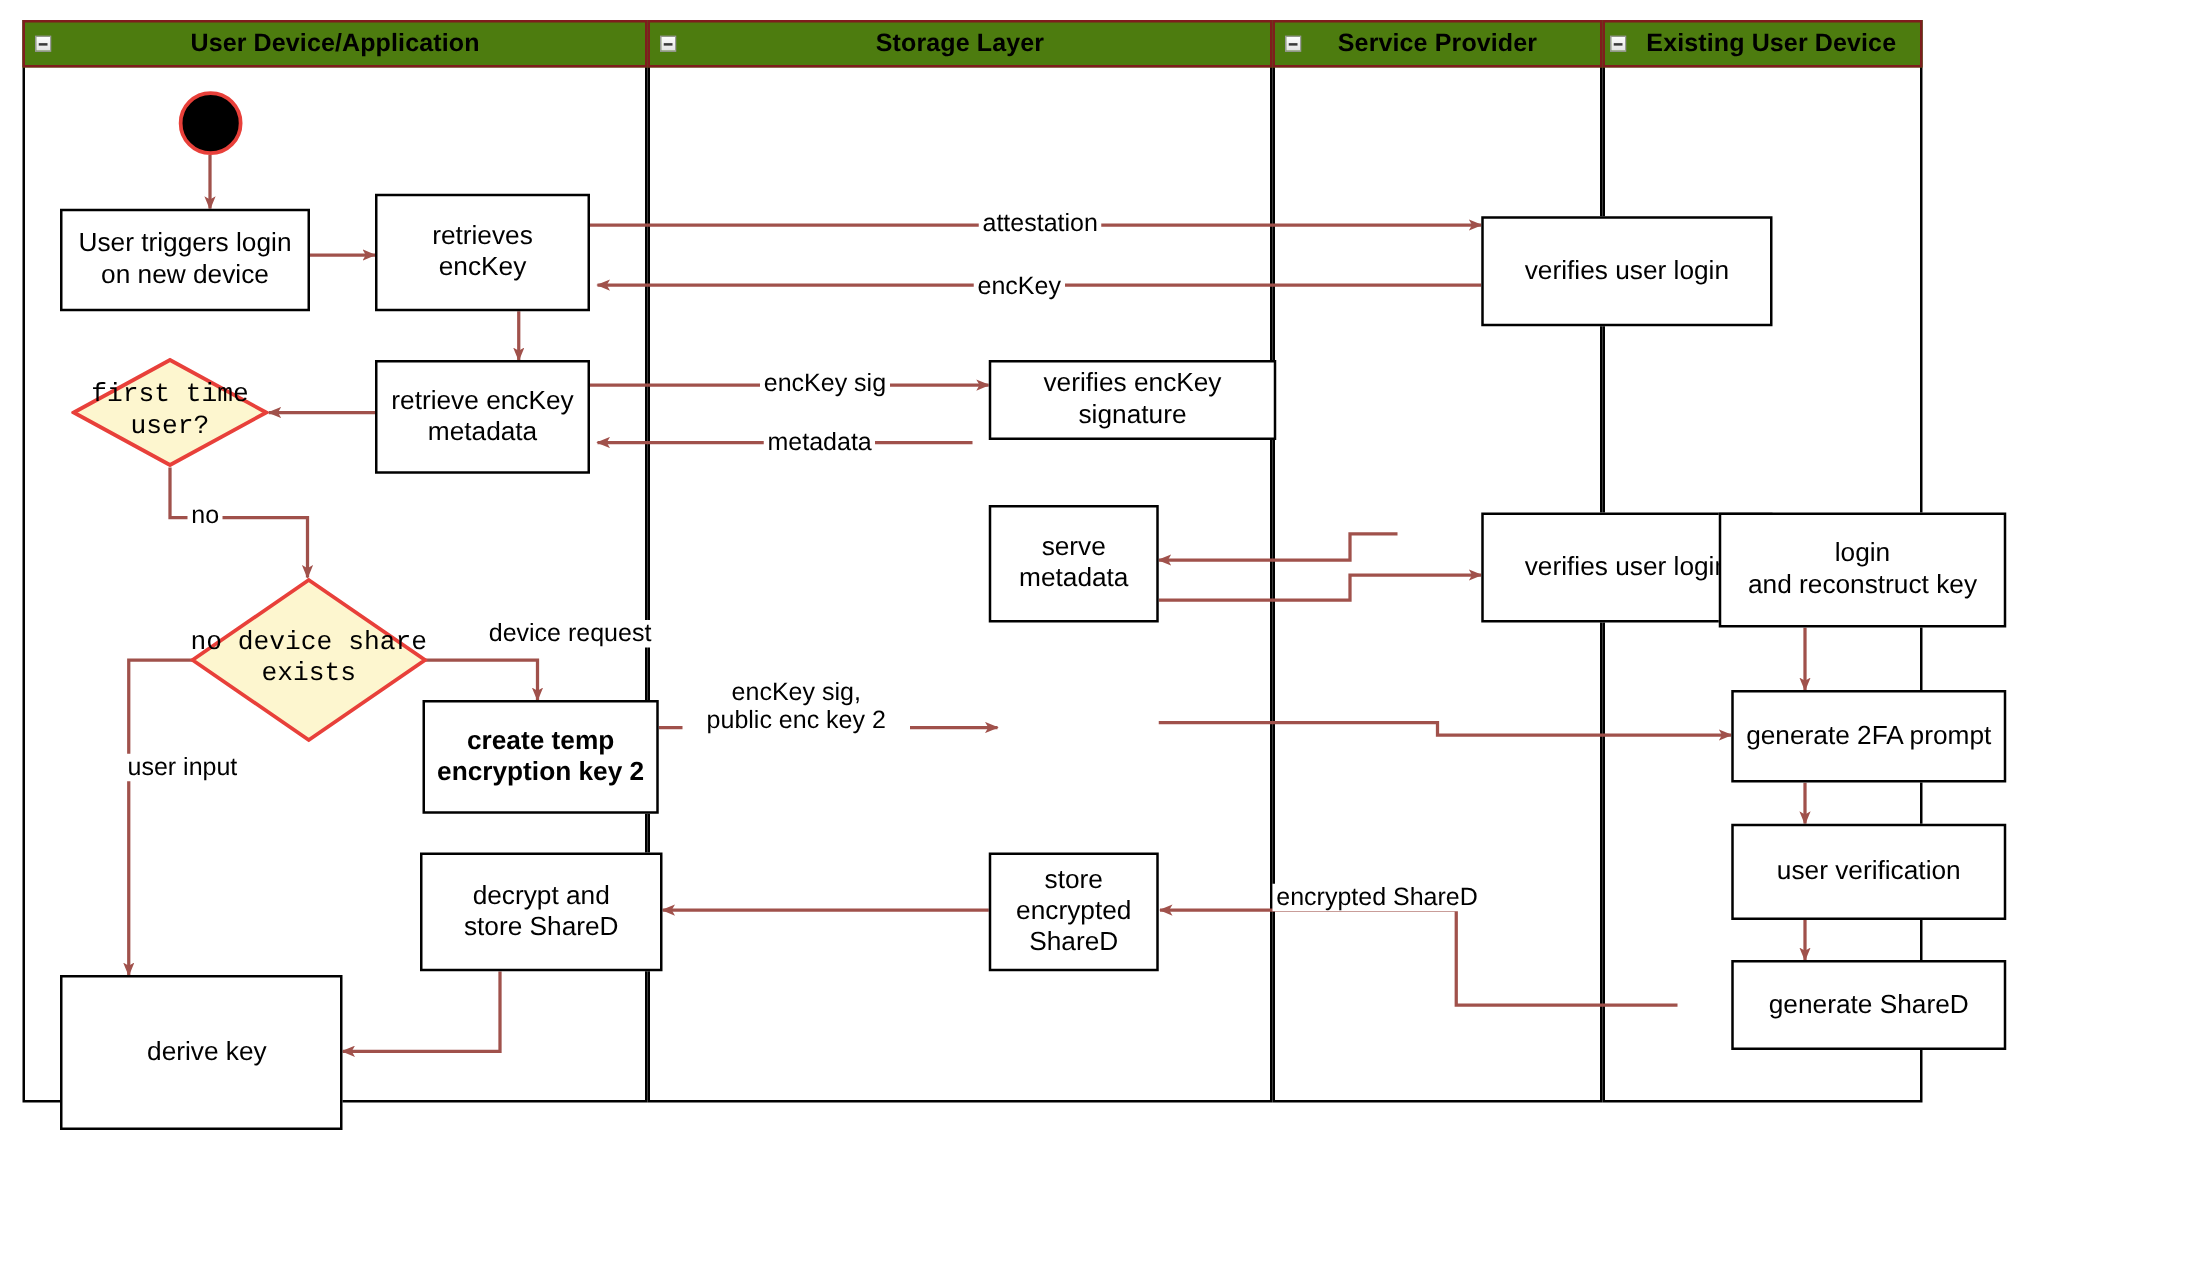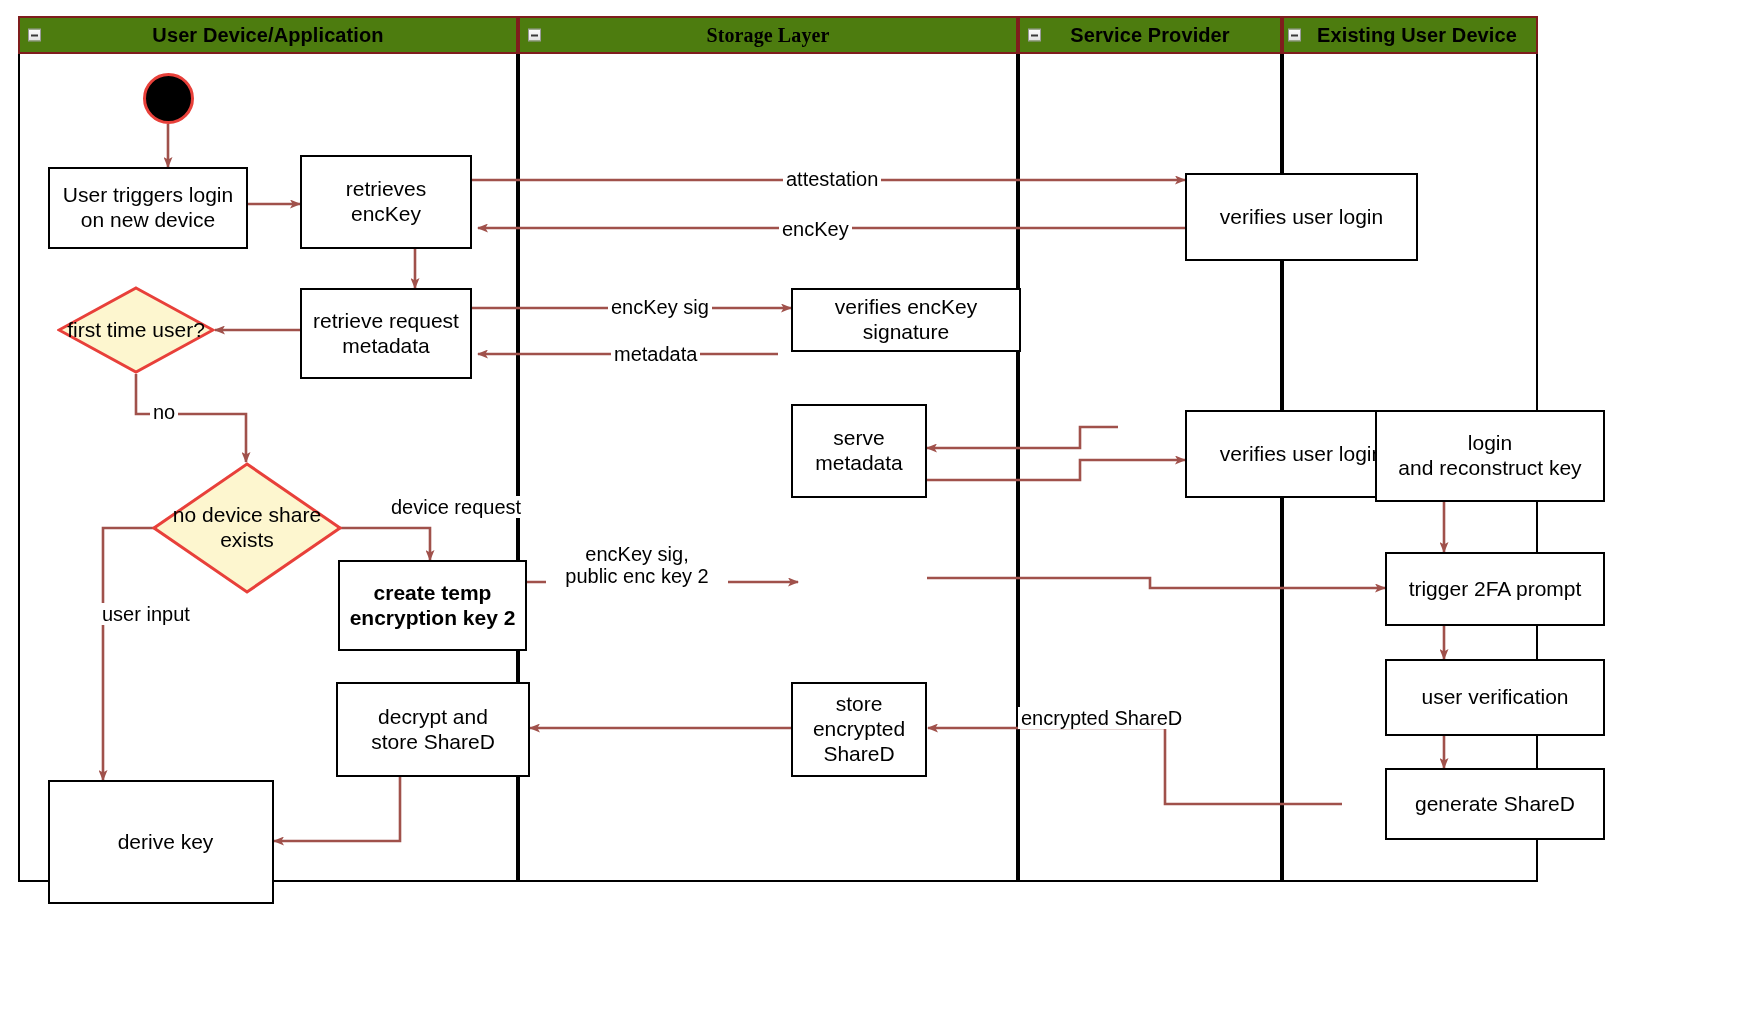--- a/index.html
+++ b/index.html
@@ -81,20 +81,21 @@
     position: absolute;
     border-radius: 50%;
     background: #000000;
     border: 3px solid #e8403a;
     box-sizing: border-box;
     z-index: 6;
   }
   .decision {
     position: absolute;
     z-index: 5;
+    font-family: Liberation Mono, monospace;
   }
   .decision svg { display: block; }
   .decision .dtext {
     position: absolute;
     left: 0; top: 0;
     width: 100%; height: 100%;
     display: flex;
     align-items: center;
     justify-content: center;
     text-align: center;
@@ -133,21 +134,21 @@
   <div class="lane" style="left:518px; top:16px; width:500px; height:866px;"></div>
   <div class="lane" style="left:1018px; top:16px; width:264px; height:866px;"></div>
   <div class="lane" style="left:1282px; top:16px; width:256px; height:866px;"></div>
 
   <div class="lane-header" style="left:18px; top:16px; width:500px; height:38px;">
     <span class="collapse-icon">
         <i></i>
       </span>
     <span class="lane-title">User Device/Application</span>
   </div>
-  <div class="lane-header" style="left:518px; top:16px; width:500px; height:38px;font-family:Liberation Serif, serif;">
+  <div class="lane-header" style="left:518px; top:16px; width:500px; height:38px;">
     <span class="collapse-icon">
         <i></i>
       </span>
     <span class="lane-title">Storage Layer</span>
   </div>
   <div class="lane-header" style="left:1018px; top:16px; width:264px; height:38px;">
     <span class="collapse-icon">
         <i></i>
       </span>
     <span class="lane-title">Service Provider</span>
@@ -226,21 +227,21 @@
 
   <div class="node" style="left:300px; top:155px; width:172px; height:94px;">
     <div>
       <span>retrieves</span>
       <span>encKey</span>
     </div>
   </div>
 
   <div class="node" style="left:300px; top:288px; width:172px; height:91px;">
     <div>
-      <span>retrieve request</span>
+      <span>retrieve encKey</span>
       <span>metadata</span>
     </div>
   </div>
 
   <div class="decision" style="left:57px; top:286px; width:158px; height:88px;">
     <svg width="158" height="88" viewBox="0 0 158 88">
       <polygon points="79,2 156,44 79,86 2,44" fill="#fdf6cf" stroke="#e8403a" stroke-width="3"></polygon>
     </svg>
     <div class="dtext">
       <div>
@@ -317,21 +318,21 @@
 
   <div class="node" style="left:1375px; top:410px; width:230px; height:92px;">
     <div>
       <span>login</span>
       <span>and reconstruct key</span>
     </div>
   </div>
 
   <div class="node" style="left:1385px; top:552px; width:220px; height:74px;">
     <div>
-      <span>trigger 2FA prompt</span>
+      <span>generate 2FA prompt</span>
     </div>
   </div>
 
   <div class="node" style="left:1385px; top:659px; width:220px; height:77px;">
     <div>
       <span>user verification</span>
     </div>
   </div>
 
   <div class="node" style="left:1385px; top:768px; width:220px; height:72px;">

